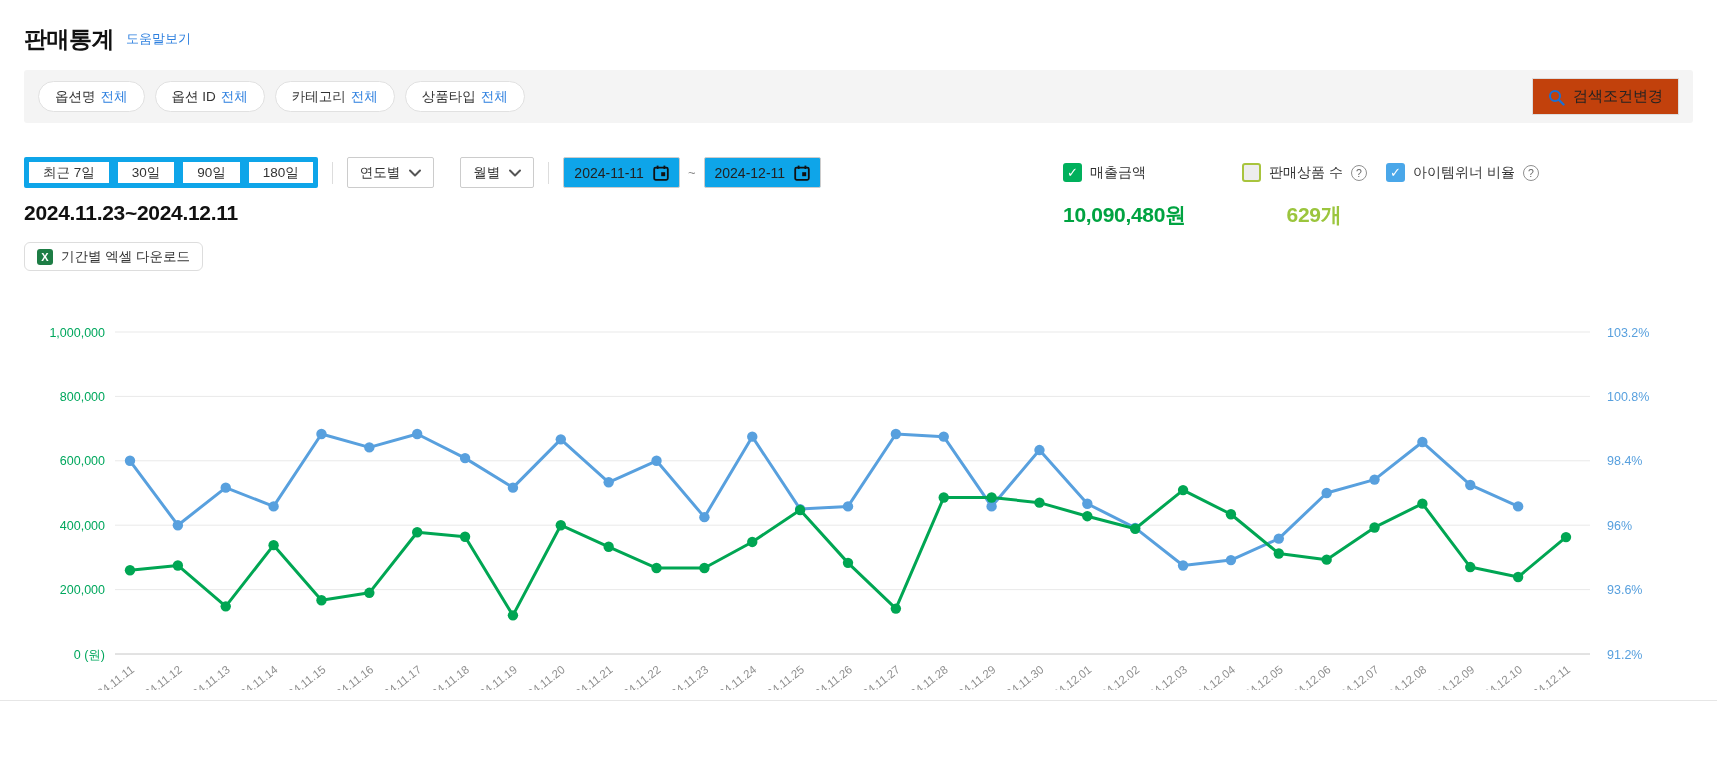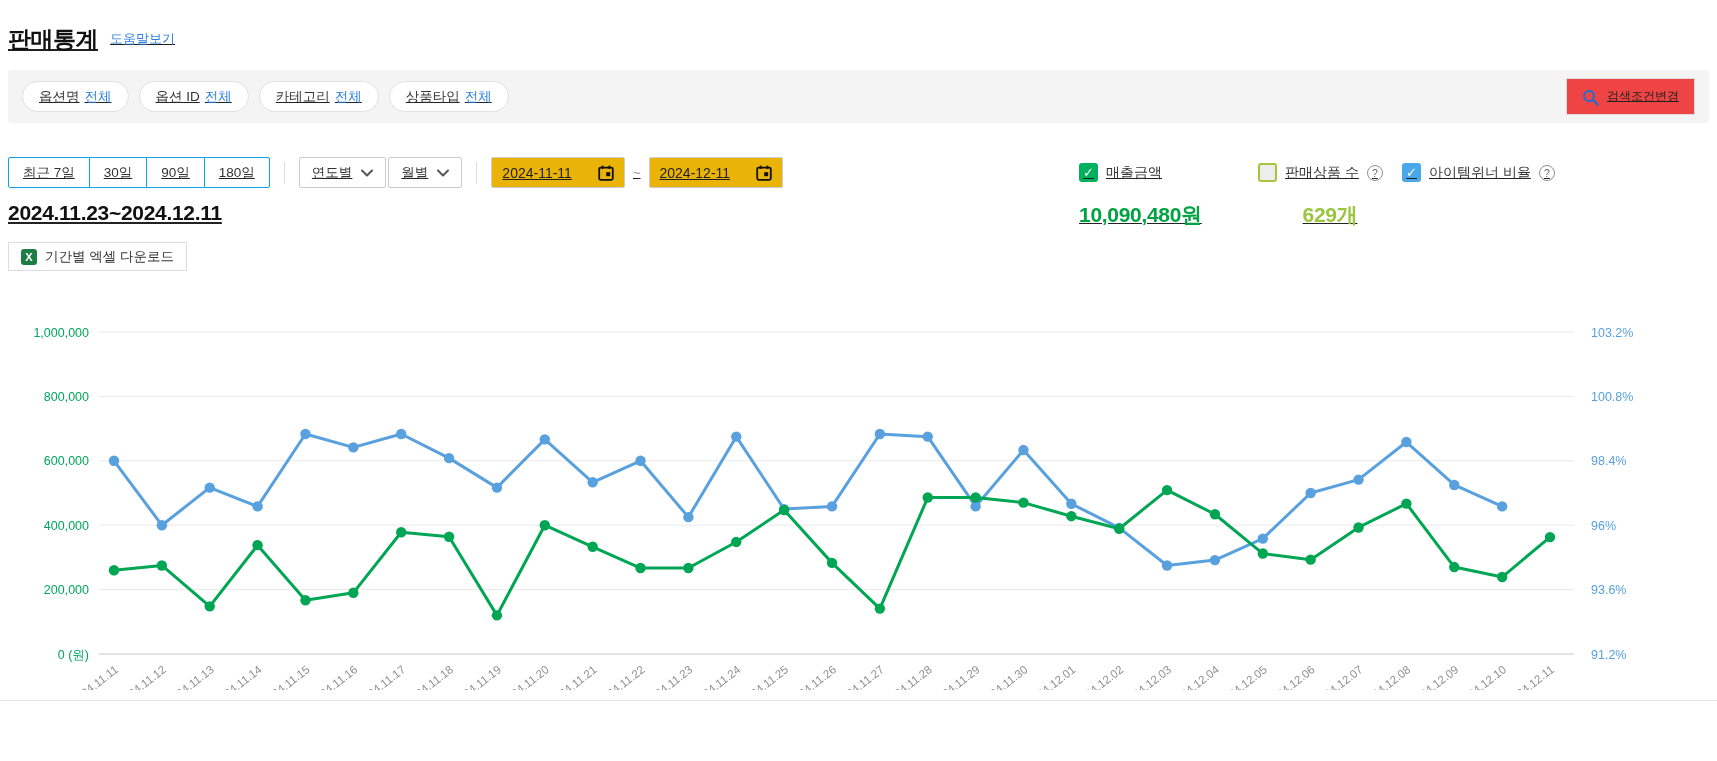--- a/index.html
+++ b/index.html
@@ -1,48 +1,48 @@
 <!DOCTYPE html>
 <html><head>
 <meta charset="utf-8">
 <style>
   * { box-sizing: border-box; margin: 0; padding: 0; }
   html,body { width:1717px; height:761px; background:#fff; }
   body { font-family:"Liberation Sans","DejaVu Sans",sans-serif; color:#222; position:relative; overflow:hidden; }
-  .page { padding:0 8px; width:1717px;text-decoration:underline; }
+  .page { padding:0 24px; width:1717px; }
 
   
   .hdr { margin-top:25px; display:flex; align-items:center; gap:12px; height:28px; }
   .hdr h1 { font-size:23px; font-weight:bold; color:#111; letter-spacing:-0.5px; }
   .help-link { font-size:13px; color:#2c7fdf; text-decoration:none; cursor:pointer; }
 
   
   .filterbar { margin-top:17px; background:#f4f4f4; border-radius:3px; height:53px;
                display:flex; align-items:center; padding:0 14px; }
   .pills { display:flex; gap:10px; }
   .pill { background:#fff; border:1px solid #e1e1e1; border-radius:17px; height:31px;
           padding:0 16px; font-size:13.5px; color:#333; display:flex; align-items:center; gap:5px; cursor:pointer;text-align:right; }
   .pill .pv { color:#2c7fdf; }
-  .search-btn { margin-left:auto; background:#ef4444; border:1px solid #ddd; height:37px; padding:0 15px;
-                font-size:12px; color:#222; display:flex; align-items:center; gap:8px; cursor:pointer; }
+  .search-btn { margin-left:auto; background:#c2410c; border:1px solid #ddd; height:37px; padding:0 15px;
+                font-size:15px; color:#222; display:flex; align-items:center; gap:8px; cursor:pointer; }
 
   
   .controls { margin-top:34px; display:flex; align-items:center; }
   .btn-group { display:flex; }
-  .btn-group .pbtn { background:#fff; border:1px solid #0ea5e9; height:31px; padding:0 14px;
+  .btn-group .pbtn { background:#fff; border:5px solid #0ea5e9; height:31px; padding:0 14px;
                      font-size:13.5px; color:#333; margin-left:-1px; cursor:pointer; }
   .btn-group .pbtn:first-child { margin-left:0; border-radius:2px 0 0 2px; }
   .btn-group .pbtn:last-child { border-radius:0 2px 2px 0; }
   .vsep { width:1px; height:22px; background:#ddd; margin:0 14px; }
-  .drops { display:flex; gap:2px; }
+  .drops { display:flex; gap:26px; }
   .dbtn { background:#fff; border:1px solid #ccc; border-radius:2px; height:31px; padding:0 12px;
           font-size:13.5px; color:#333; display:flex; align-items:center; gap:9px; cursor:pointer; }
   .date-wrap { display:flex; align-items:center; gap:8px; }
-  .date-input { background:#eab308; border:1px solid #ccc; border-radius:2px; height:31px; padding:0 10px;
-                font-size:14px; color:#222; display:flex; align-items:center; gap:26px; cursor:pointer; min-width:112px; }
+  .date-input { background:#0ea5e9; border:1px solid #ccc; border-radius:2px; height:31px; padding:0 10px;
+                font-size:14px; color:#222; display:flex; align-items:center; gap:9px; cursor:pointer; min-width:112px; }
   .tilde { color:#888; font-size:13px; }
 
   
   .legend { margin-left:auto; width:630px; display:flex; align-items:center; }
   .lg-col1 { width:179px; } .lg-col2 { width:144px;text-align:center; } .lg-col3 { flex:1; }
   .legend-item { display:flex; align-items:center; gap:8px; cursor:pointer; }
   .legend-item .lbl { font-size:14px; color:#333; }
   .cb { width:19px; height:19px; border-radius:3px; display:flex; align-items:center; justify-content:center; flex:none; }
   .cb.checked::after { content:"✓"; color:#fff; font-size:13px; font-weight:bold; }
   .cb.unchecked { background:#ededed; border:2px solid #a8c43d; }
@@ -51,21 +51,21 @@
   .help-ic::after { content:"?"; }
 
   
   .valrow { margin-top:13px; display:flex; align-items:flex-start; height:30px; }
   .range-title { font-size:21px; font-weight:bold; color:#111; letter-spacing:-0.3px; }
   .vals { margin-left:auto; width:630px; display:flex; }
   .metric { font-size:21px; font-weight:bold; letter-spacing:-0.3px; }
 
   
   .xlsrow { margin-top:11px; }
-  .xls-btn { background:#fff; border:1px solid #ddd; border-radius:0; height:29px; padding:0 12px;
+  .xls-btn { background:#fff; border:1px solid #ddd; border-radius:6px; height:29px; padding:0 12px;
              font-size:13.5px; color:#333; display:inline-flex; align-items:center; gap:8px; cursor:pointer; }
   .xls-ic { width:16px; height:16px; background:#1d7d45; border-radius:3px; color:#fff; font-size:11px;
             font-weight:bold; display:inline-flex; align-items:center; justify-content:center; }
   .xls-ic::after { content:"X"; }
 
   
   .chart-wrap { margin-top:14px; position:relative; }
   svg text { font-family:"Liberation Sans","DejaVu Sans",sans-serif; }
 
   .bottom-line { position:absolute; left:0; top:700px; width:1717px; border-top:1px solid #e6e6e6; }

